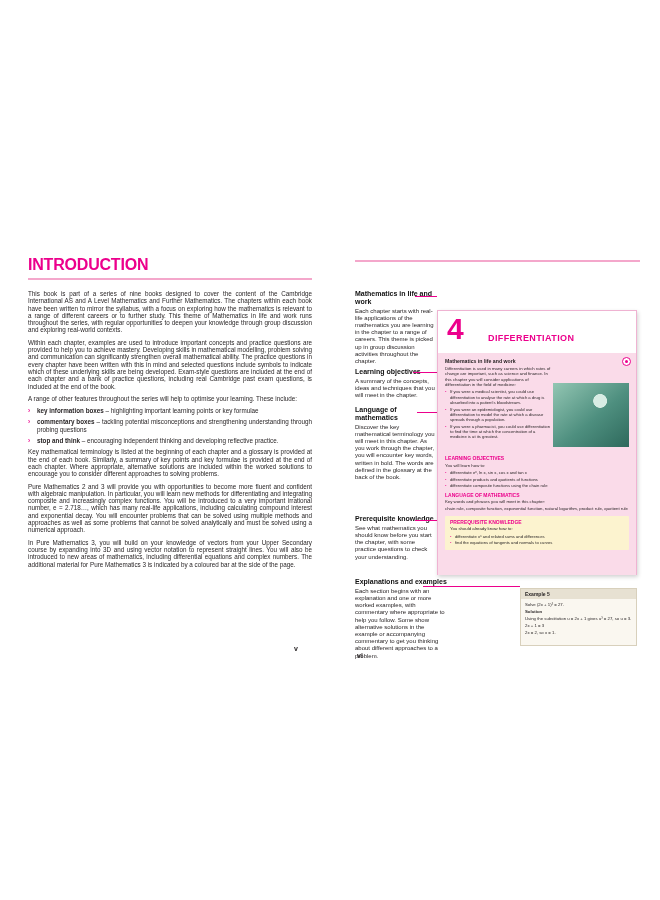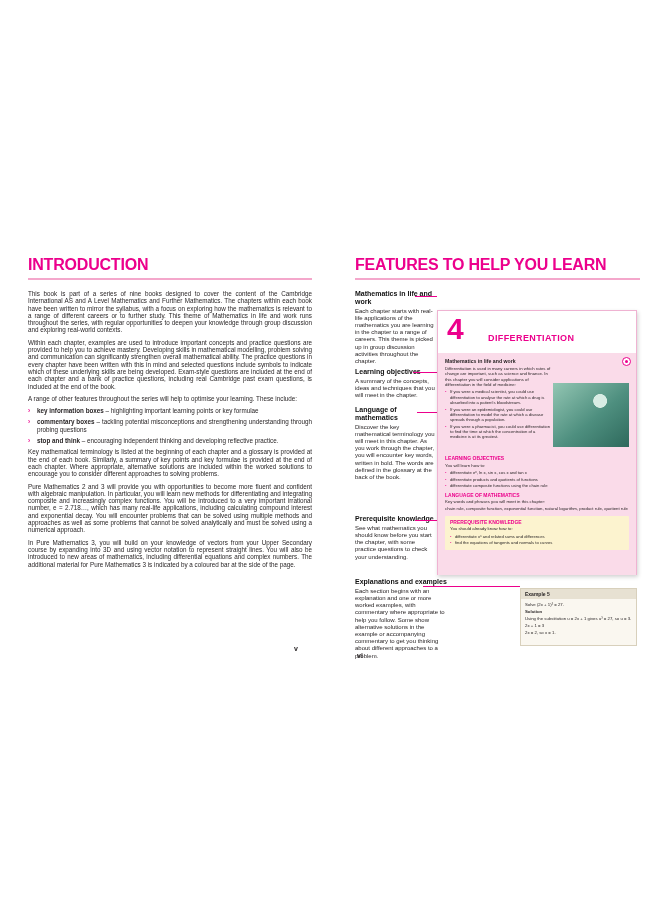--- a/index.html
+++ b/index.html
@@ -97,21 +97,20 @@
       </div>
 
       <p>Key mathematical terminology is listed at the beginning of each chapter and a glossary is provided at the end of each book. Similarly, a summary of key points and key formulae is provided at the end of each chapter. Where appropriate, alternative solutions are included within the worked solutions to encourage you to consider different approaches to solving problems.</p>
       <p>Pure Mathematics 2 and 3 will provide you with opportunities to become more fluent and confident with algebraic manipulation. In particular, you will learn new methods for differentiating and integrating composite and increasingly complex functions. You will be introduced to a very important irrational number, e = 2.718…, which has many real-life applications, including calculating compound interest and exponential decay. You will encounter problems that can be solved using multiple methods and approaches as well as some problems that cannot be solved analytically and must be solved using a numerical approach.</p>
       <p>In Pure Mathematics 3, you will build on your knowledge of vectors from your Upper Secondary course by expanding into 3D and using vector notation to represent straight lines. You will also be introduced to new areas of mathematics, including differential equations and complex numbers. The additional material for Pure Mathematics 3 is indicated by a coloured bar at the side of the page.</p>
     </div>
   </div>
   <div class="pnum pnum-left">v</div>
 
   <div class="right-page">
-    <h1 class="page-title">FEATURES TO HELP YOU LEARN</h1>
     <div class="title-rule"></div>
 
     <div class="feature f1">
       <h3>Mathematics in life and work</h3>
       <p>Each chapter starts with real-life applications of the mathematics you are learning in the chapter to a range of careers. This theme is picked up in group discussion activities throughout the chapter.</p>
     </div>
     <div class="feature f2">
       <h3>Learning objectives</h3>
       <p>A summary of the concepts, ideas and techniques that you will meet in the chapter.</p>
     </div>

